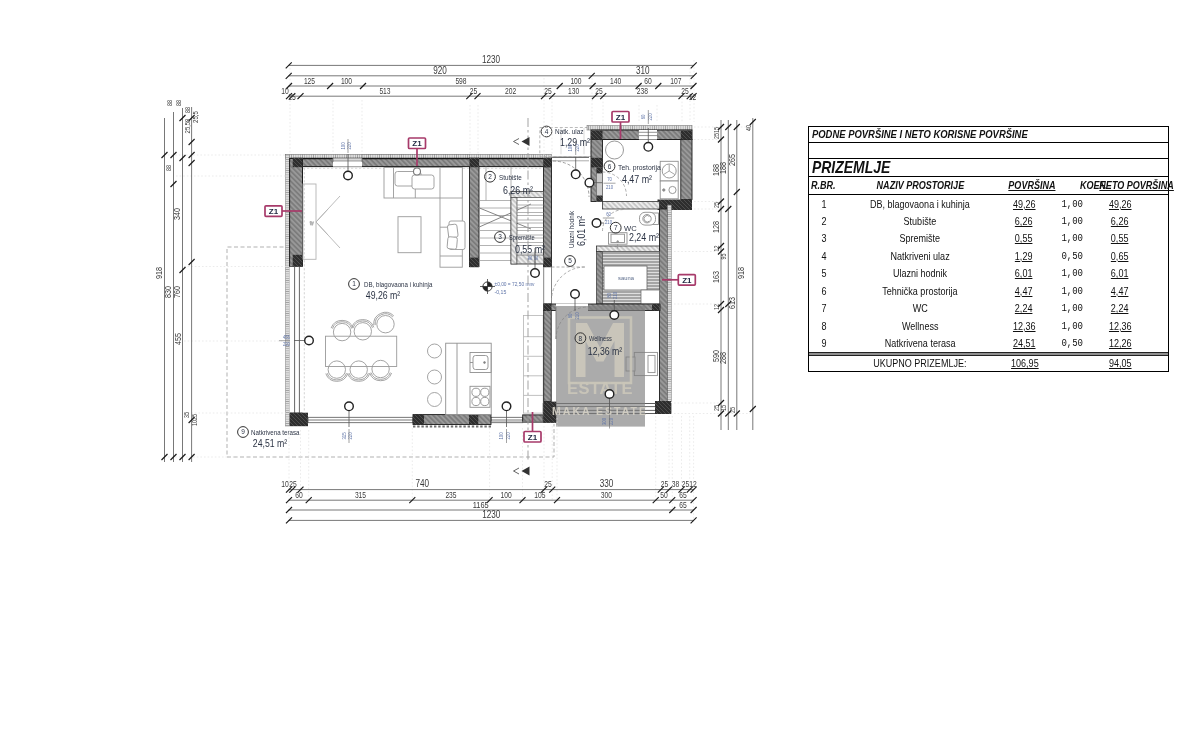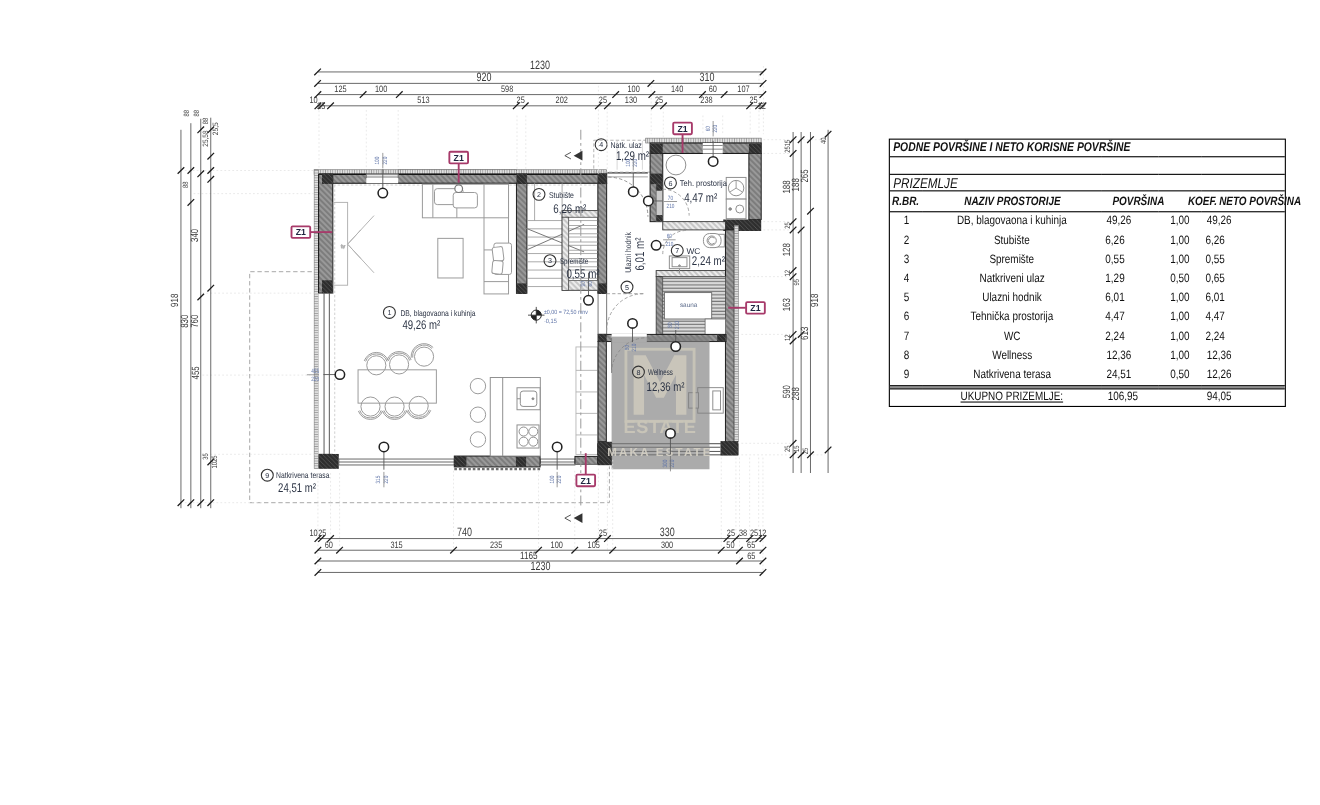--- a/index.html
+++ b/index.html
@@ -12,39 +12,39 @@
 .ch7{font-size:7px;fill:#3a3a3a;}
 .room{font-size:7.6px;fill:#2b3344;}
 .area{font-size:11.5px;fill:#2b3344;}
 .num{font-size:6.5px;fill:#2b3344;}
 
 #tbl{position:absolute;left:808px;top:125.5px;width:359px;border:1.6px solid #000;}
 #tbl table{border-collapse:collapse;table-layout:fixed;width:100%;font-family:"Liberation Sans",sans-serif;color:#111;}
 #tbl td{padding:0;vertical-align:middle;font-size:11px;line-height:1;white-space:nowrap;}
 #tbl .title td{height:15.5px;font-weight:bold;font-style:italic;font-size:11.5px;padding-left:3px;border-bottom:1.3px solid #000;}
 #tbl .empty td{height:14.8px;border-bottom:1.3px solid #000;}
-#tbl .priz td{height:14.6px;font-weight:normal;font-style:italic;font-size:13px;padding-left:3px;border-bottom:1.3px solid #000;margin-top:37px;}
+#tbl .priz td{height:14.6px;font-weight:bold;font-style:italic;font-size:17px;padding-left:3px;border-bottom:1.3px solid #000;margin-top:37px;}
 #tbl .hdr td{height:17.5px;font-weight:bold;font-style:italic;font-size:11px;border-bottom:1.4px solid #000;}
 #tbl .h1{text-align:left;padding-left:2px;}
 #tbl .h2{text-align:left;}
 #tbl .h3{text-align:right;}
 #tbl .h4{text-align:center;padding-left:40px;}
 #tbl .h5{text-align:right;padding-right:2px;}
 #tbl .c1{text-align:center;height:17.44px;}
 #tbl .c2{text-align:center;}
 #tbl .c3{text-align:right;padding-right:10px;}
-#tbl .c4{text-align:left;}
+#tbl .c4{text-align:left;font-family:Liberation Mono, monospace;}
 #tbl .c5{text-align:right;padding-right:24px;}
 #tbl .sep td{height:2.2px;background:#8f8f8f;border-top:1.1px solid #222;border-bottom:1.1px solid #222;}
 #tbl .tot td{height:14.6px;}
-#tbl .c2x{text-align:center;text-decoration:underline;}
+#tbl .c2x{text-align:center;}
 
 #tbl .fc{display:flex;justify-content:center;}
 #tbl .fl{display:flex;justify-content:flex-start;}
-#tbl .fr{display:flex;justify-content:flex-start;}
+#tbl .fr{display:flex;justify-content:center;text-decoration:underline;}
 #tbl .sc{transform:scaleX(0.82);transform-origin:center;white-space:nowrap;flex:0 0 auto;}
 #tbl .sl{transform:scaleX(0.82);transform-origin:left;white-space:nowrap;flex:0 0 auto;}
 #tbl .sr{transform:scaleX(0.82);transform-origin:right;white-space:nowrap;flex:0 0 auto;}
 </style>
 </head>
 <body>
 <div id="page">
 <svg id="plan" width="1200" height="732" viewBox="0 0 1200 732">
 <defs>
 <pattern id="hatch" width="3.6" height="3.6" patternUnits="userSpaceOnUse" patternTransform="rotate(-45)">

